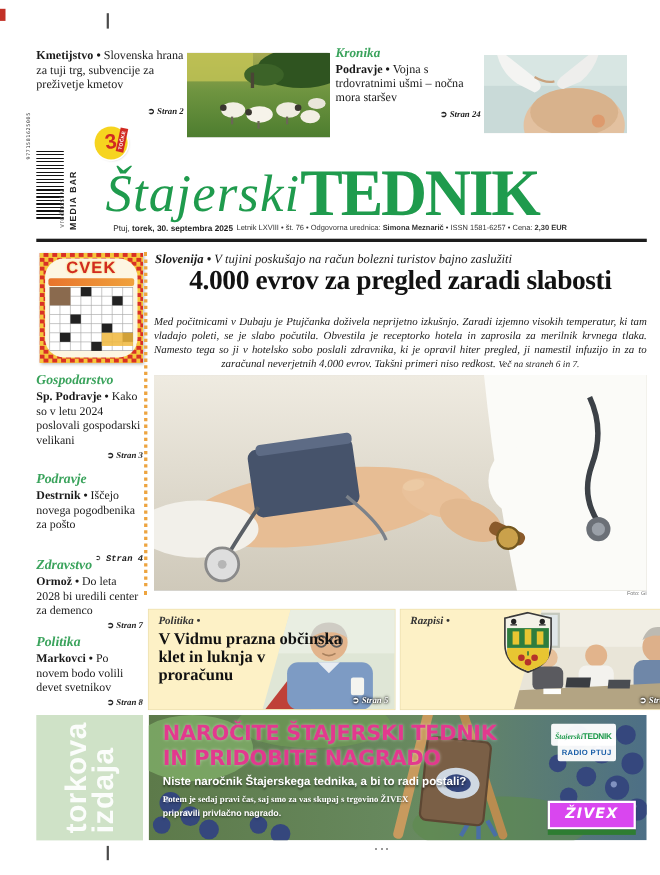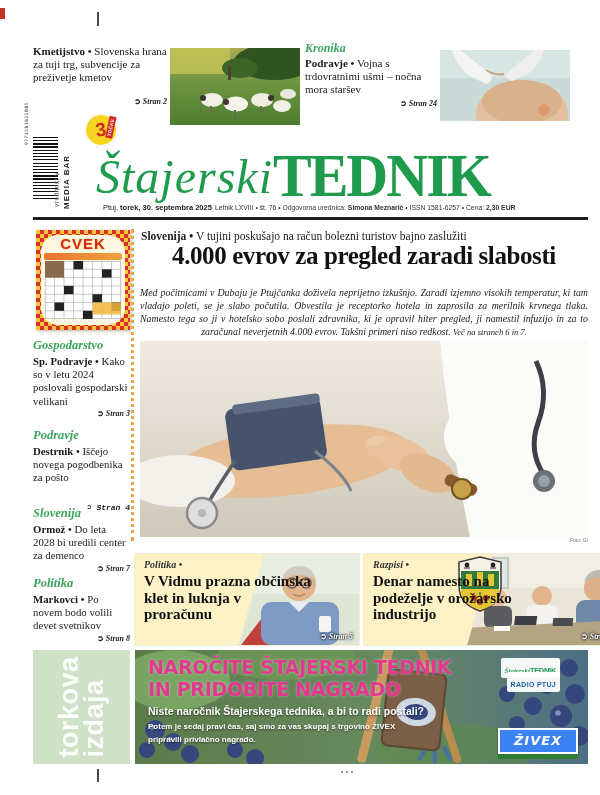--- a/index.html
+++ b/index.html
@@ -36,21 +36,21 @@
          box-shadow:0 0 0 1.5px #fff,1px 1px 2px rgba(0,0,0,.25);text-align:center;}
   .badge-num{font-family:"Liberation Sans",sans-serif;font-weight:800;font-size:19px;color:#d12a22;
              line-height:30px;display:block;transform:rotate(-8deg);}
   .badge-lbl{position:absolute;right:-6px;top:9px;background:#d12a22;color:#fff;font-family:"Liberation Sans",sans-serif;
              font-size:4.5px;font-weight:700;padding:1px 2px;transform:rotate(-78deg);letter-spacing:.4px;}
   .dateline{left:103px;top:203px;font-family:"Liberation Sans",sans-serif;font-size:7.5px;color:#222;}
   .issue{left:215px;top:204px;font-family:"Liberation Sans",sans-serif;font-size:6.8px;color:#333;}
   .rule{left:33px;top:217px;width:555px;height:3px;background:#1d1d1d;}
   
   .dot-sep{left:131px;top:229px;height:312px;border-left:3px dotted #eda43f;}
-  .ms-kick{left:141px;top:230px;width:447px;font-size:11.5px;}
+  .ms-kick{left:141px;top:230px;width:447px;font-style:italic;font-size:11.5px;}
   .ms-kick b{font-weight:700;}
   .ms-head{left:140px;top:243px;width:448px;text-align:center;font-weight:700;font-size:25px;
            letter-spacing:-.4px;color:#121212;line-height:1.05;}
   .ms-lede{left:140px;top:287px;width:448px;font-style:italic;font-size:9.9px;line-height:1.3;
            text-align:justify;text-align-last:center;color:#222;}
   .ms-lede .more{font-size:8.5px;}
   .ms-credit{left:140px;top:537px;width:448px;text-align:right;font-family:"Liberation Sans",sans-serif;
              font-size:5px;color:#777;}
   
   .sb-item-head{font-style:italic;font-weight:700;color:#3aa35c;font-size:12.5px;}
@@ -79,21 +79,21 @@
            color:#e2398e;font-size:19px;letter-spacing:-.3px;z-index:3;text-shadow:0 0 3px rgba(255,255,255,.45);}
   .bn-bold{position:absolute;left:13px;top:55px;font-family:"Liberation Sans",sans-serif;font-weight:700;
            font-size:10.5px;color:#fff;z-index:3;text-shadow:0 1px 2px rgba(0,0,0,.55);}
   .bn-small{position:absolute;left:13px;font-family:"Liberation Sans",sans-serif;font-weight:700;
             font-size:8px;color:#fff;z-index:3;text-shadow:0 1px 2px rgba(0,0,0,.55);}
   .logo-pill{position:absolute;right:28px;background:rgba(255,255,255,.95);border-radius:2px;
              padding:1px 4px;z-index:4;font-family:"Liberation Sans",sans-serif;font-weight:800;white-space:nowrap;}
   .lp-script{font-family:"Liberation Serif",serif;font-style:italic;color:#1f9b4d;font-size:7px;}
   .lp-caps{color:#1f9b4d;font-size:7.5px;letter-spacing:-.3px;}
   .lp-radio{color:#1a5fa8;font-size:7px;letter-spacing:.3px;}
-  .zivex{position:absolute;right:10px;bottom:10px;width:76px;height:22px;background:#3b82f6;z-index:4;
+  .zivex{position:absolute;right:10px;bottom:10px;width:76px;height:22px;background:#d946ef;z-index:4;
          border:2px solid #fff;box-shadow:0 1px 2px rgba(0,0,0,.4);text-align:center;}
   .zivex span{font-family:"DejaVu Sans",sans-serif;font-weight:800;font-style:italic;color:#fff;
               font-size:13px;line-height:22px;letter-spacing:1px;}
   .zivex-strip{position:absolute;left:-2px;right:-2px;bottom:-7px;height:5px;background:#2e7d32;}
 </style>
 </head>
 <body>
 
 <div id="page">
 
@@ -207,21 +207,21 @@
     <div class="stran" style="margin-top:1px;"><span class="ar">➲</span> <span>Stran 3</span></div>
   </div>
 
   <div class="abs" style="left:33px;top:428px;width:97px;">
     <div class="sb-item-head">Podravje</div>
     <p class="sb-body"><b>Destrnik •</b> <span>Iščejo novega pogodbenika za pošto</span></p>
     <div class="stran" style="margin-top:18px;font-family:Liberation Mono, monospace;"><span class="ar">➲</span> <span>Stran 4</span></div>
   </div>
 
   <div class="abs" style="left:33px;top:506px;width:97px;">
-    <div class="sb-item-head">Slovenija</div>
+    <div class="sb-item-head">Zdravstvo</div>
     <p class="sb-body"><b>Ormož •</b> <span>Do leta 2028 bi uredili center za demenco</span></p>
     <div class="stran" style="margin-top:1px;"><span class="ar">➲</span> <span>Stran 7</span></div>
   </div>
 
   <div class="abs" style="left:33px;top:576px;width:97px;">
     <div class="sb-item-head">Politika</div>
     <p class="sb-body"><b>Markovci •</b> <span>Po novem bodo volili devet svetnikov</span></p>
     <div class="stran" style="margin-top:1px;"><span class="ar">➲</span> <span>Stran 8</span></div>
   </div>
 
@@ -316,21 +316,20 @@
       <rect x="9" y="18" width="6" height="12" fill="#e8c532"></rect>
         <rect x="20" y="16" width="6" height="14" fill="#e8c532"></rect>
         <rect x="31" y="18" width="6" height="12" fill="#e8c532"></rect>
       <path d="M4 33 h38 v4 Q44 48 23 54 Q4 47 4 37 Z" fill="#e8c532"></path>
       <circle cx="17" cy="42" r="3" fill="#b5332a"></circle>
         <circle cx="23" cy="46" r="3" fill="#b5332a"></circle>
         <circle cx="29" cy="42" r="3" fill="#b5332a"></circle>
       <path d="M23 36 v4" stroke="#2e7d3e" stroke-width="1.5"></path>
     </svg>
     <div class="mb-kick">Razpisi •</div>
-    <div class="mb-title" style="width:150px;">Denar namesto na podeželje v orožarsko industrijo</div>
     <div class="stran mb-stran"><span class="ar">➲</span> <span>Stran 10</span></div>
   </div>
 
   <div class="abs edition">
     <div class="edition-text">
       <div>torkova</div>
       <div>izdaja</div>
     </div>
   </div>
 
@@ -376,21 +375,21 @@
       <rect x="236" y="-6" width="9" height="120" rx="4" fill="#c89a5e" transform="rotate(14 240 54)"></rect>
       <rect x="300" y="-10" width="8" height="126" rx="4" fill="#b98c50" transform="rotate(-18 304 53)"></rect>
       <path d="M292 96 l-8 14 M300 98 l0 15 M308 96 l8 14" stroke="#4a6fa5" stroke-width="4" fill="none"></path>
       <rect x="250" y="22" width="58" height="76" rx="6" fill="#7a5f46" stroke="#5d4733" stroke-width="2" transform="rotate(6 279 60)"></rect>
       <ellipse cx="281" cy="62" rx="20" ry="14" fill="#cfd8e2" transform="rotate(6 281 62)"></ellipse>
       <ellipse cx="281" cy="62" rx="12" ry="8" fill="#35477d" transform="rotate(6 281 62)"></ellipse>
     </svg>
     <div class="bn-line" style="top:6px;">NAROČITE ŠTAJERSKI TEDNIK</div>
     <div class="bn-line" style="top:28px;">IN PRIDOBITE NAGRADO</div>
     <div class="bn-bold">Niste naročnik Štajerskega tednika, a bi to radi postali?</div>
-    <div class="bn-small" style="top:72px;">Potem je sedaj pravi čas, saj smo za vas skupaj s trgovino ŽIVEX</div>
+    <div class="bn-small" style="top:72px;font-family:Liberation Serif, serif;">Potem je sedaj pravi čas, saj smo za vas skupaj s trgovino ŽIVEX</div>
     <div class="bn-small" style="top:85px;">pripravili privlačno nagrado.</div>
     <div class="logo-pill" style="top:8px;">
       <span class="lp-script">Štajerski</span><span class="lp-caps">TEDNIK</span>
     </div>
     <div class="logo-pill" style="top:22px;">
       <span class="lp-radio">RADIO PTUJ</span>
     </div>
     <div class="zivex">
       <span>ŽIVEX</span>
       <div class="zivex-strip"></div>

